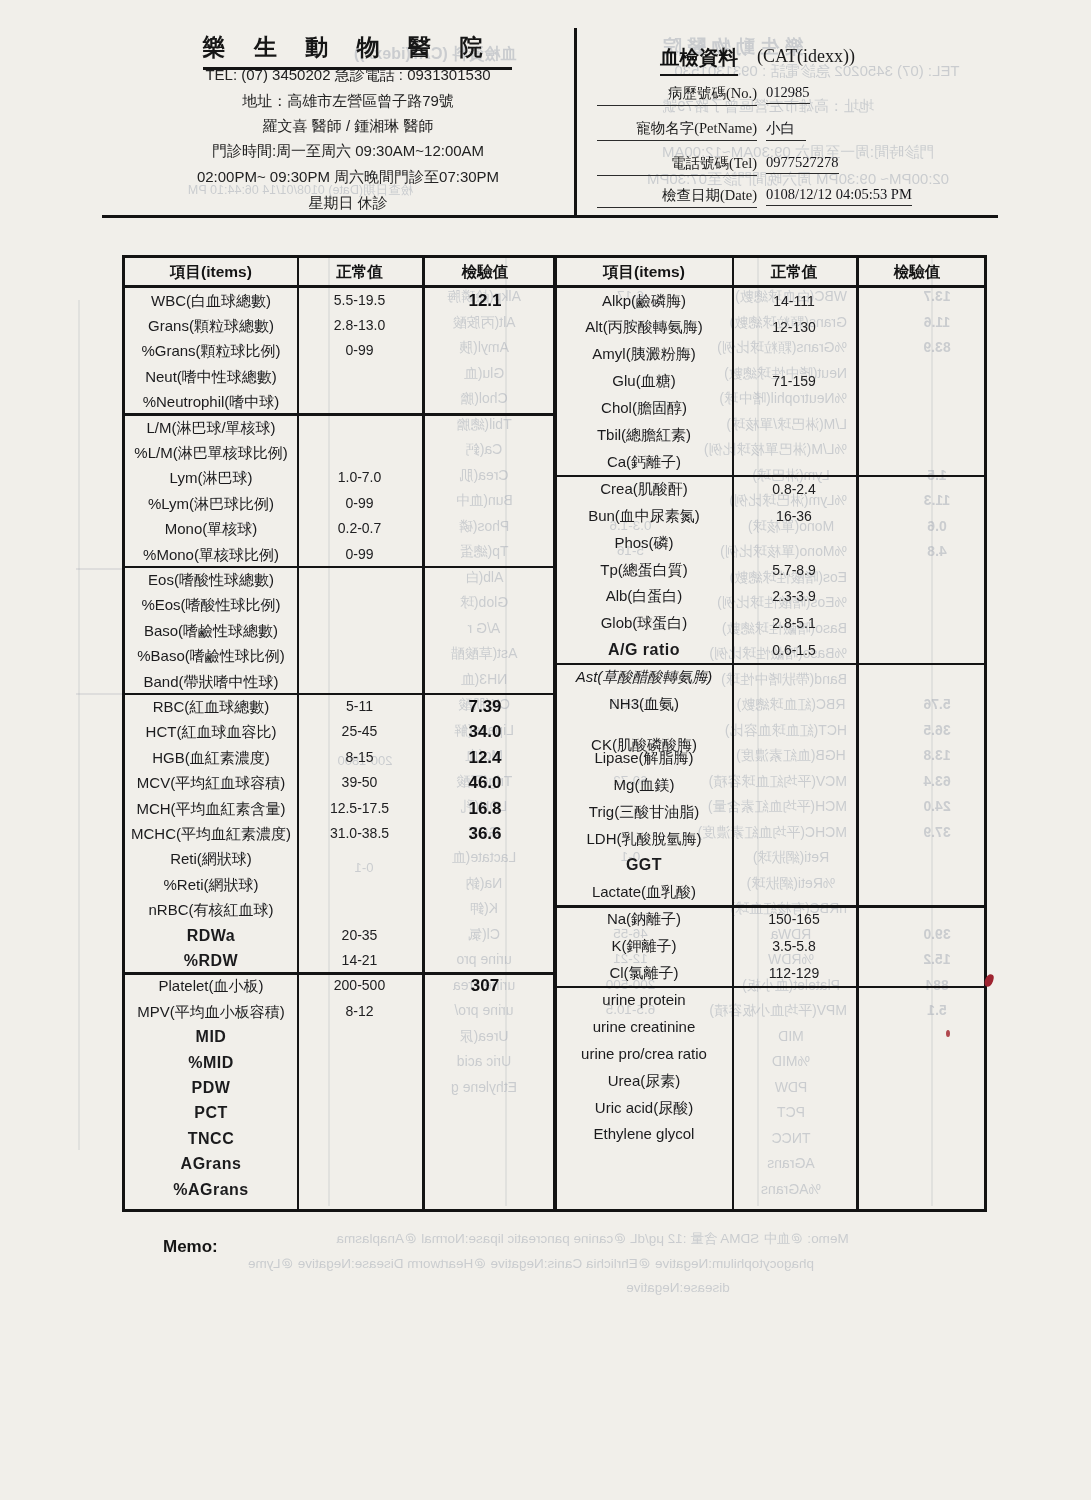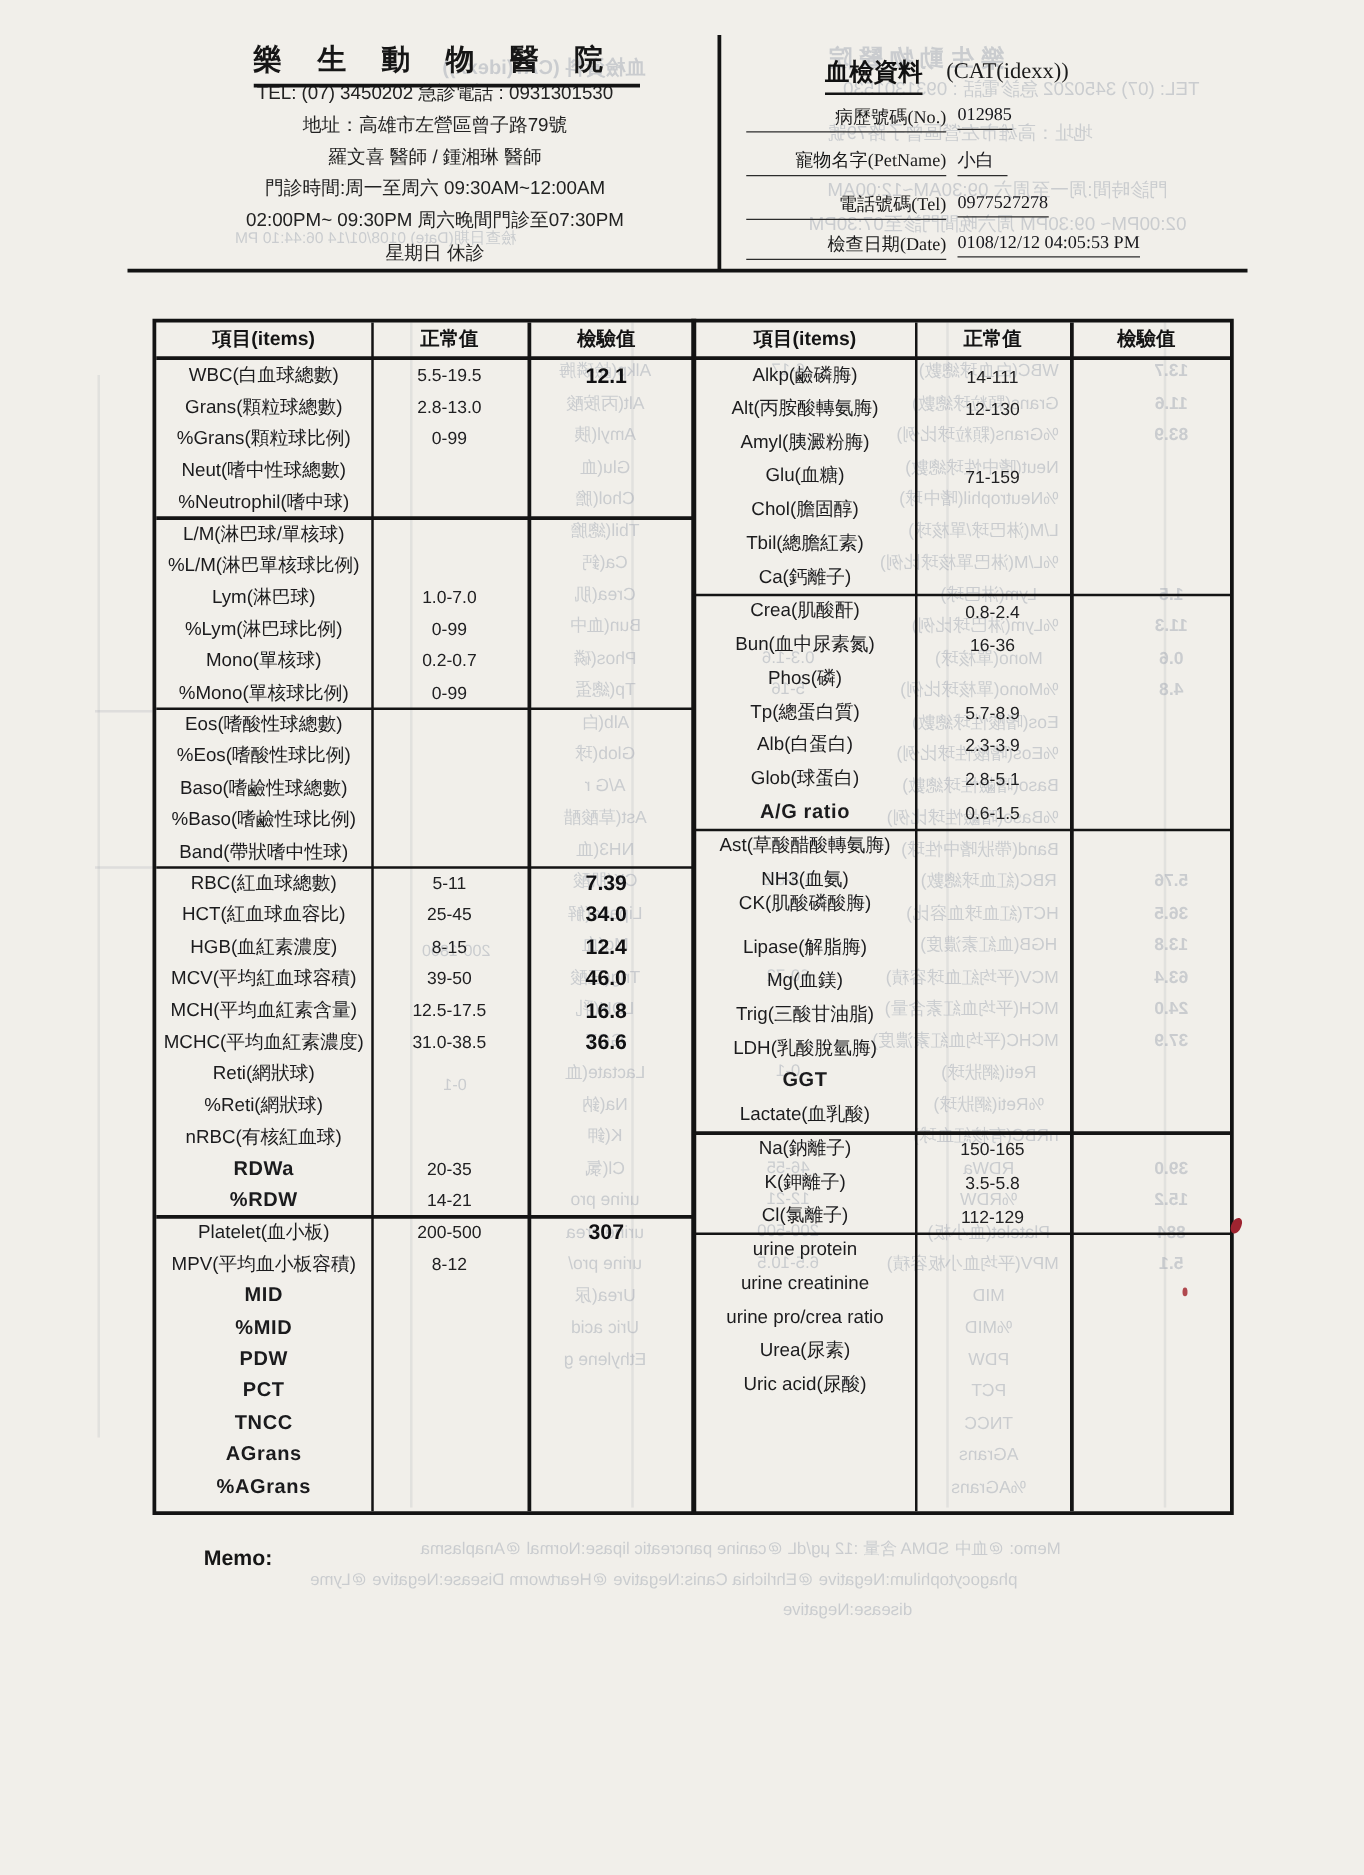--- a/index.html
+++ b/index.html
@@ -465,31 +465,31 @@
       <div class="vt-row" style="top: 352.3px; height: 26.9px;">
         <span class="c-item" style="width: 176px; line-height: 26.9px;">Glob(球蛋白)</span>
         <span class="c-norm" style="width: 124px; line-height: 26.9px;">2.8-5.1</span>
         <span class="c-val" style="width: 122px; line-height: 26.9px;"></span>
       </div>
       <div class="vt-row" style="top: 379.2px; height: 26.9px;">
         <span class="c-item em" style="width: 176px; line-height: 26.9px;">A/G ratio</span>
         <span class="c-norm" style="width: 124px; line-height: 26.9px;">0.6-1.5</span>
         <span class="c-val" style="width: 122px; line-height: 26.9px;"></span>
       </div>
-      <div class="vt-row" style="top: 406.1px; height: 26.9px;">
+      <div class="vt-row" style="top: 406.1px; height: 26.9px; font-style: italic;">
         <span class="c-item" style="width: 176px; line-height: 26.9px;">Ast(草酸醋酸轉氨脢)</span>
         <span class="c-norm" style="width: 124px; line-height: 26.9px;"></span>
         <span class="c-val" style="width: 122px; line-height: 26.9px;"></span>
       </div>
       <div class="vt-row" style="top: 433px; height: 26.9px;">
         <span class="c-item" style="width: 176px; line-height: 26.9px;">NH3(血氨)</span>
         <span class="c-norm" style="width: 124px; line-height: 26.9px;"></span>
         <span class="c-val" style="width: 122px; line-height: 26.9px;"></span>
       </div>
-      <div class="vt-row" style="top: 452px; height: 26.9px; justify-content: center;">
+      <div class="vt-row" style="top: 474px; height: 26.9px; justify-content: center;">
         <span class="c-item" style="width: 176px; line-height: 26.9px;">CK(肌酸磷酸脢)</span>
         <span class="c-norm" style="width: 124px; line-height: 26.9px;"></span>
         <span class="c-val" style="width: 122px; line-height: 26.9px;"></span>
       </div>
       <div class="vt-row" style="top: 486.8px; height: 26.9px;">
         <span class="c-item" style="width: 176px; line-height: 26.9px;">Lipase(解脂脢)</span>
         <span class="c-norm" style="width: 124px; line-height: 26.9px;"></span>
         <span class="c-val" style="width: 122px; line-height: 26.9px;"></span>
       </div>
       <div class="vt-row" style="top: 513.7px; height: 26.9px;">
@@ -550,19 +550,24 @@
       <div class="vt-row" style="top: 809.6px; height: 26.9px;">
         <span class="c-item" style="width: 176px; line-height: 26.9px;">Urea(尿素)</span>
         <span class="c-norm" style="width: 124px; line-height: 26.9px;"></span>
         <span class="c-val" style="width: 122px; line-height: 26.9px;"></span>
       </div>
       <div class="vt-row" style="top: 836.5px; height: 26.9px;">
         <span class="c-item" style="width: 176px; line-height: 26.9px;">Uric acid(尿酸)</span>
         <span class="c-norm" style="width: 124px; line-height: 26.9px;"></span>
         <span class="c-val" style="width: 122px; line-height: 26.9px;"></span>
       </div>
+      <div class="vt-row" style="top: 863.4px; height: 26.9px;">
+        <span class="c-item" style="width: 176px; line-height: 26.9px;">Ethylene glycol</span>
+        <span class="c-norm" style="width: 124px; line-height: 26.9px;"></span>
+        <span class="c-val" style="width: 122px; line-height: 26.9px;"></span>
+      </div>
     </div>
 
   <div class="abs" id="memo-label">Memo:</div>
 
   <div class="abs ink1"></div>
   <div class="abs ink2"></div>
 </div>
 
 </body></html>

